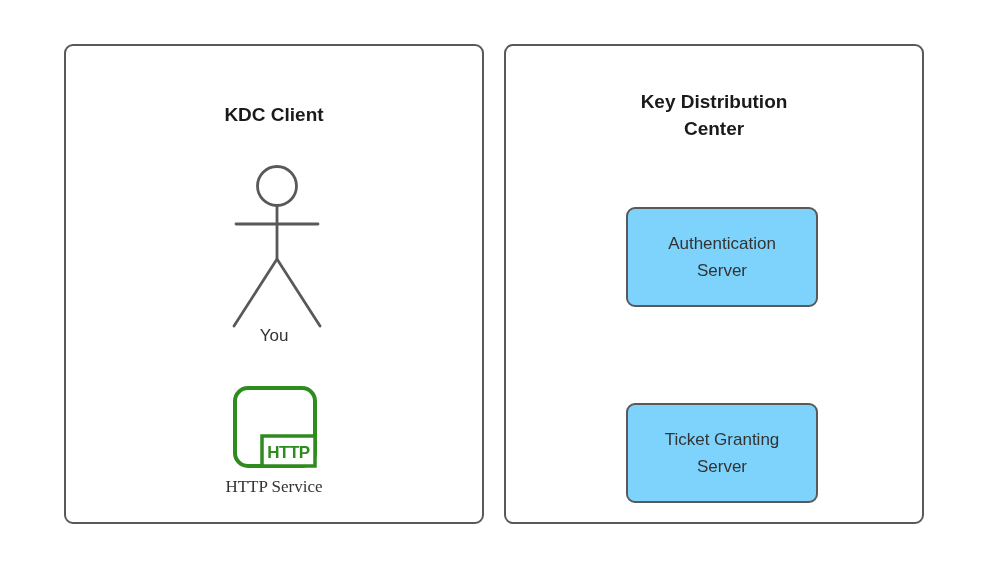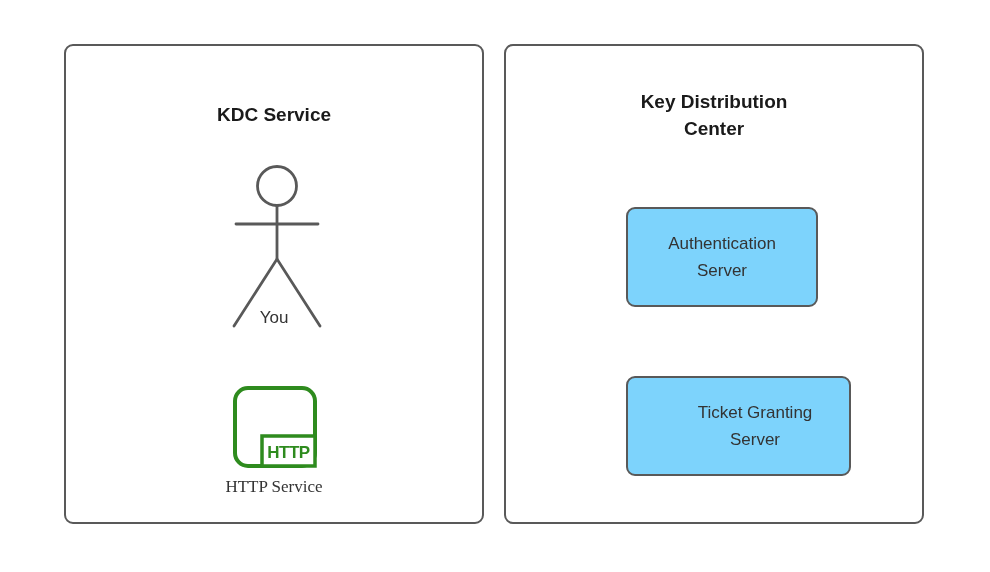--- a/index.html
+++ b/index.html
@@ -49,21 +49,21 @@
 
   .diagram-label {
     position: absolute;
     left: 0;
     right: 0;
     text-align: center;
     font-size: 17px;
     line-height: 22px;
     color: #333333;
   }
-  #actor-label  { top: 261px; }
+  #actor-label  { top: 279px; }
   #http-label   { top: 430px; font-family: Liberation Serif, serif; }
 
   .actor-svg {
     position: absolute;
     left: 165px;
     top: 119px;
   }
   .http-svg {
     position: absolute;
     left: 166px;
@@ -76,37 +76,37 @@
     width: 188px;
     height: 96px;
     border: 2px solid #595959;
     border-radius: 9px;
     background: #7dd3fc;
     display: flex;
     align-items: center;
     justify-content: center;
   }
   #auth-node { top: 161px; }
-  #tgs-node  { top: 330px; padding-left: 33px; }
+  #tgs-node  { top: 357px; }
   .server-node .node-label {
     text-align: center;
     font-size: 17px;
     line-height: 27px;
     color: #333333;
     max-width: 155px;
   }
 </style>
 </head>
 <body>
 
 <div id="canvas">
 
   <div class="panel" id="panel-left">
     <div class="panel-title">
-      <span class="title-inner">KDC Service</span>
+      <span class="title-inner">KDC Client</span>
     </div>
 
     <svg class="actor-svg" width="92" height="164" viewBox="0 0 92 164">
       <g fill="none" stroke="#595959" stroke-width="2.8" stroke-linecap="round">
         <circle cx="46" cy="21" r="19.5"></circle>
         <line x1="46" y1="40.5" x2="46" y2="94"></line>
         <line x1="5" y1="59" x2="87" y2="59"></line>
         <polyline points="3,161 46,94 89,161"></polyline>
       </g>
     </svg>

